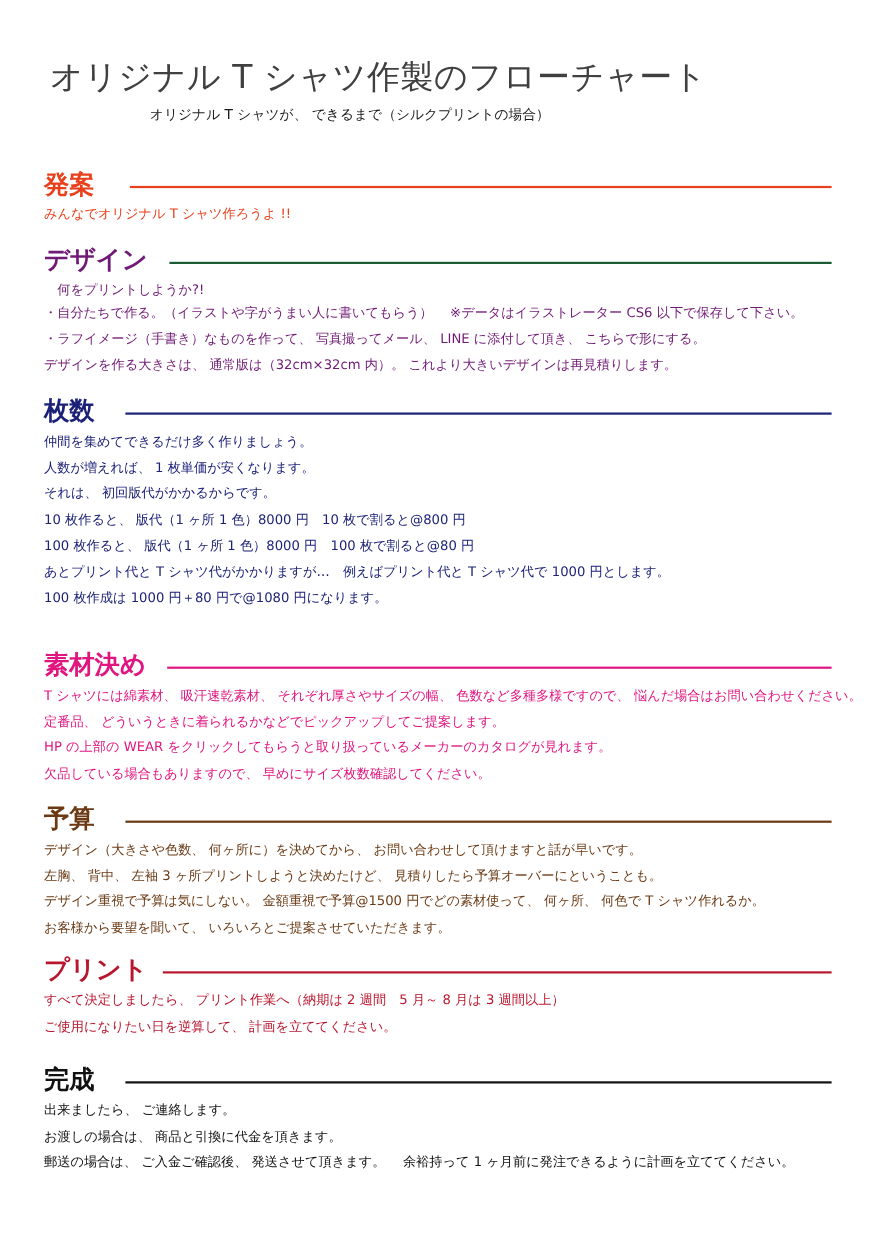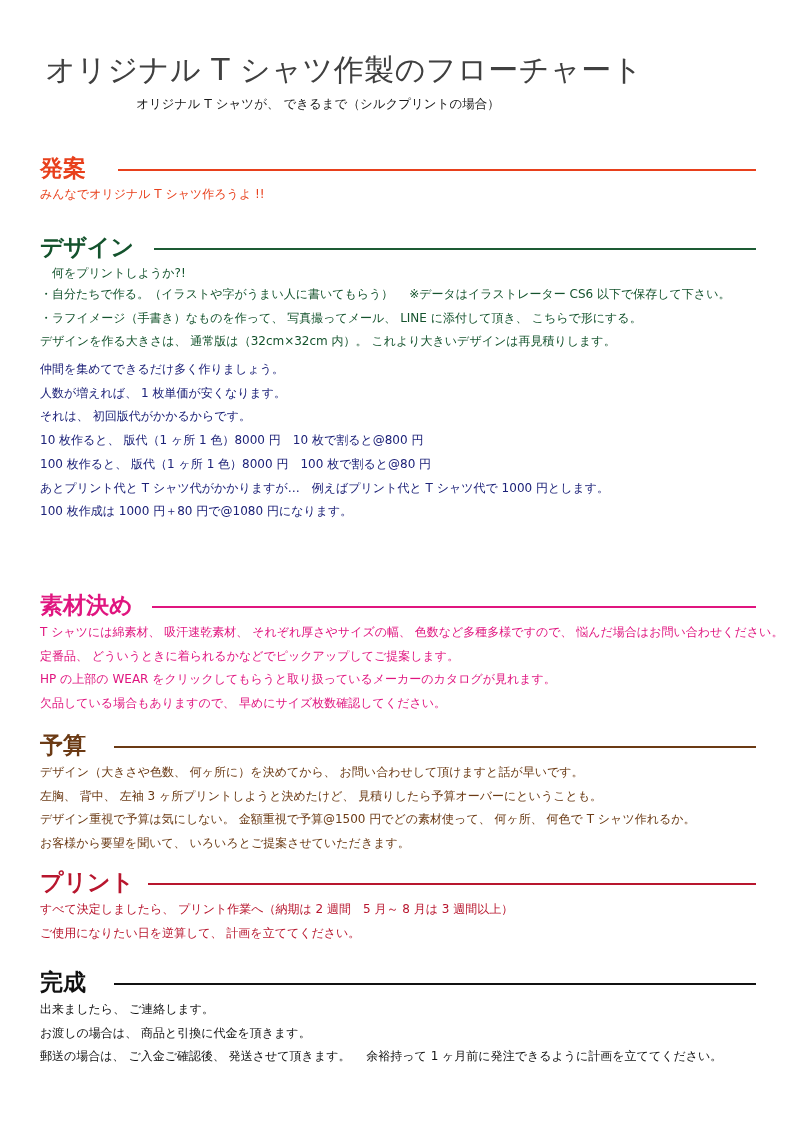--- a/index.html
+++ b/index.html
@@ -10,32 +10,32 @@
     .title {
       position: absolute; left: 0; width: 688px; top: 50px;
       text-align: center; font-size: 30px; color: #404040; letter-spacing: 0.5px;
       font-weight: normal;
     }
     .subtitle {
       position: absolute; left: 0; width: 636px; top: 96px;
       text-align: center; font-size: 12.5px; color: #1a1a1a;
     }
     .section { position: absolute; left: 40px; width: 716px; }
-    .sec-head { position: relative; height: 32px; }
+    .sec-head { position: relative; height: 32px; font-family: Liberation Serif, serif; }
     .sec-title {
       position: absolute; left: 0; top: 0; font-size: 23px; font-weight: bold;
       line-height: 32px; white-space: nowrap;
     }
     .sec-line { position: absolute; right: 0; height: 2px; top: 17px; }
     .lines { margin-top: 0; }
     .line { font-size: 12px; line-height: 23.7px; white-space: nowrap; }
 
     #s1 { top: 152px; color: #e8401c; }
     #s1 .sec-line { left: 78px; background: #e8401c; }
-    #s2 { top: 231px; color: #14532d; }
+    #s2 { top: 221px; color: #701a75; }
     #s2 .sec-line { left: 114px; background: #1d5b34; }
     #s3 { top: 358px; color: #1c2178; }
     #s3 .sec-line { left: 74px; background: #1c2178; }
     #s4 { top: 589px; color: #e0157f; }
     #s4 .sec-line { left: 112px; background: #e0157f; }
     #s5 { top: 729px; color: #6b3a14; }
     #s5 .sec-line { left: 74px; background: #6b3a14; }
     #s6 { top: 866px; color: #b8162e; }
     #s6 .sec-line { left: 108px; background: #b8162e; }
     #s7 { top: 966px; color: #111111; }
@@ -66,20 +66,24 @@
   </div>
   <div class="lines">
     <div class="line">何をプリントしようか?!</div>
     <div class="line">・自分たちで作る。（イラストや字がうまい人に書いてもらう）　 ※データはイラストレーター CS6 以下で保存して下さい。</div>
     <div class="line">・ラフイメージ（手書き）なものを作って、 写真撮ってメール、 LINE に添付して頂き、 こちらで形にする。</div>
     <div class="line">デザインを作る大きさは、 通常版は（32cm×32cm 内）。 これより大きいデザインは再見積りします。</div>
   </div>
 </div>
 
 <div class="section" id="s3">
+  <div class="sec-head">
+    <span class="sec-title">枚数</span>
+    <div class="sec-line"></div>
+  </div>
   <div class="lines">
     <div class="line">仲間を集めてできるだけ多く作りましょう。</div>
     <div class="line">人数が増えれば、 1 枚単価が安くなります。</div>
     <div class="line">それは、 初回版代がかかるからです。</div>
     <div class="line">10 枚作ると、 版代（1 ヶ所 1 色）8000 円　10 枚で割ると@800 円</div>
     <div class="line">100 枚作ると、 版代（1 ヶ所 1 色）8000 円　100 枚で割ると@80 円</div>
     <div class="line">あとプリント代と T シャツ代がかかりますが…　例えばプリント代と T シャツ代で 1000 円とします。</div>
     <div class="line">100 枚作成は 1000 円＋80 円で@1080 円になります。</div>
   </div>
 </div>

